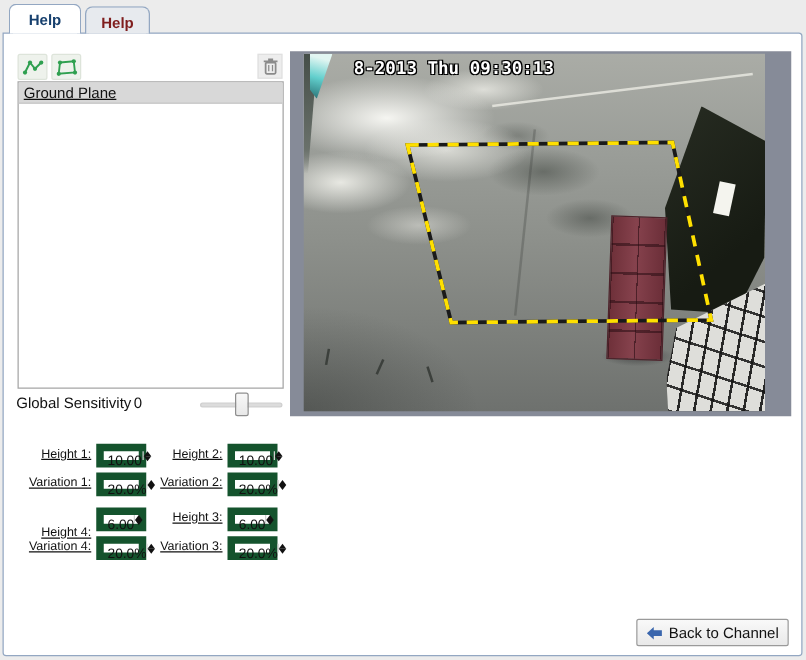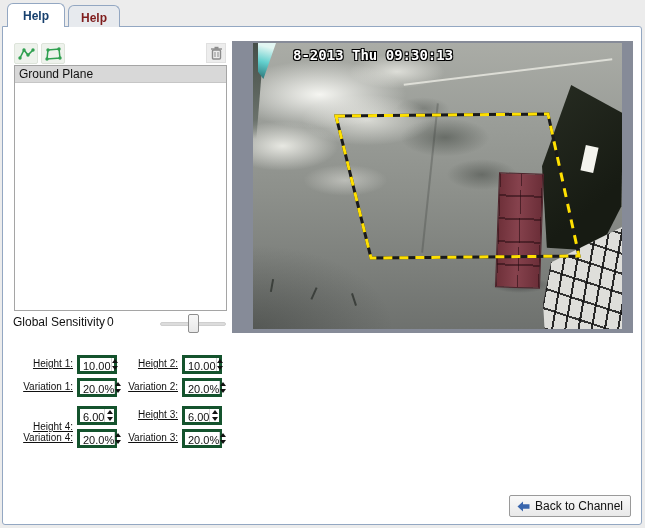--- a/index.html
+++ b/index.html
@@ -20,21 +20,21 @@
   
   .toolbtn { position:absolute; width:24px; height:21px; background:#eef2ec;
              border:1px solid #dde4da; border-radius:2px; display:flex;
              align-items:center; justify-content:center; }
   .trashbtn { position:absolute; left:205px; top:42px; width:20px; height:20px;
               background:#ededed; border:1px solid #e0e0e0; display:flex;
               align-items:center; justify-content:center; }
   .listbox { position:absolute; left:13px; top:64px; width:213px; height:246px;
              background:#fff; border:1px solid #a5a5a5; }
   .listitem { height:17px; background:#d8d8d8; border-bottom:1px solid #c6c6c6;
-              font-size:12px; color:#111; padding:1px 4px; }
+              font-size:12px; color:#111; padding:1px 4px;text-decoration:underline; }
   .senslabel { position:absolute; left:12px; top:314px; font-size:12px; color:#111; }
   .sensvalue { position:absolute; left:106px; top:314px; font-size:12px; color:#111; }
   .slider { position:absolute; left:159px; top:313px; width:66px; height:19px; }
   .slider .track { position:absolute; left:0; top:8px; width:66px; height:4px;
                    background:#dcdcdc; border:1px solid #cfcfcf; border-radius:2px; }
   .slider .thumb { position:absolute; left:28px; top:0; width:11px; height:19px;
                    background:linear-gradient(#f8f8f8,#e8e8e8); border:1px solid #8e8e8e;
                    border-radius:2px; }
 
   
@@ -44,21 +44,21 @@
            background:
              radial-gradient(ellipse 140px 55px at 18% 18%, rgba(250,250,246,.95), transparent 62%),
              radial-gradient(ellipse 90px 40px at 8% 36%, rgba(246,246,240,.85), transparent 62%),
              radial-gradient(ellipse 110px 42px at 31% 27%, rgba(240,240,234,.72), transparent 60%),
              radial-gradient(ellipse 80px 28px at 39% 10%, rgba(240,240,234,.75), transparent 60%),
              radial-gradient(ellipse 70px 26px at 25% 48%, rgba(232,232,226,.5), transparent 60%),
              radial-gradient(ellipse 70px 30px at 52% 33%, rgba(58,64,58,.5), transparent 64%),
              radial-gradient(ellipse 55px 24px at 62% 46%, rgba(55,60,55,.45), transparent 64%),
              radial-gradient(ellipse 42px 18px at 46% 23%, rgba(70,75,70,.38), transparent 64%),
              radial-gradient(ellipse 200px 120px at 0% 100%, rgba(44,47,44,.38), transparent 70%),
-             linear-gradient(180deg,#aaaca6 0%,#9a9d98 28%,#8d908b 52%,#7e817d 76%,#6e716e 100%); margin-left: 10px; }
+             linear-gradient(180deg,#aaaca6 0%,#9a9d98 28%,#8d908b 52%,#7e817d 76%,#6e716e 100%); }
   .darkwedge { position:absolute; left:0; top:0; width:11px; height:96px;
                background:linear-gradient(180deg,#454e48,#6a716b 80%,transparent);
                clip-path:polygon(0 0,100% 0,30% 100%,0 100%); }
   .cyanwedge { position:absolute; left:5px; top:0; width:18px; height:36px;
                background:linear-gradient(195deg,#e2f6f2 15%,#62cfcd 55%,#2f7b7e 95%);
                clip-path:polygon(0 0,100% 0,30% 100%,0 80%); }
   .crack1 { position:absolute; left:150px; top:28px; width:210px; height:2px;
             background:rgba(235,235,228,.8); transform:rotate(-7deg); }
   .crack2 { position:absolute; left:176px; top:60px; width:2px; height:150px;
             background:rgba(60,62,58,.3); transform:rotate(6deg); }
@@ -89,21 +89,21 @@
   .ovl { position:absolute; color:#fff; font-family:"DejaVu Sans Mono", monospace;
          font-weight:bold; white-space:nowrap;
          text-shadow:-1px -1px 0 #000, 1px -1px 0 #000, -1px 1px 0 #000, 1px 1px 0 #000; }
   .cam { left:3px; top:3px; font-family:"Liberation Sans", sans-serif; font-size:11px; z-index:5; }
   .tstamp { left:40px; top:4px; font-size:14px; z-index:4; }
   .caption { left:146px; top:247px; font-size:14px; z-index:5; }
 
   
   .flabel { position:absolute; font-size:10px; color:#111; text-align:right;text-decoration:underline; }
   .spin { position:absolute; width:40px; height:19px; background:#fff;
-          border:3px solid #14532d; display:flex; }
+          border:6px solid #14532d; display:flex; }
   .spin .val { flex:1; font-size:11px; color:#111; padding:2px 0 0 3px; }
   .spin .btns { width:12px; border-left:1px solid #d0d0d0; display:flex;
                 flex-direction:column; }
   .spin .b { flex:1; display:flex; align-items:center; justify-content:center; }
   .spin .b span { width:0; height:0; border-left:3px solid transparent;
                   border-right:3px solid transparent; display:block; }
   .spin .up span { border-bottom:4px solid #111; }
   .spin .dn span { border-top:4px solid #111; }
 
   .backbtn { position:absolute; left:508px; top:494px; width:122px; height:22px;

